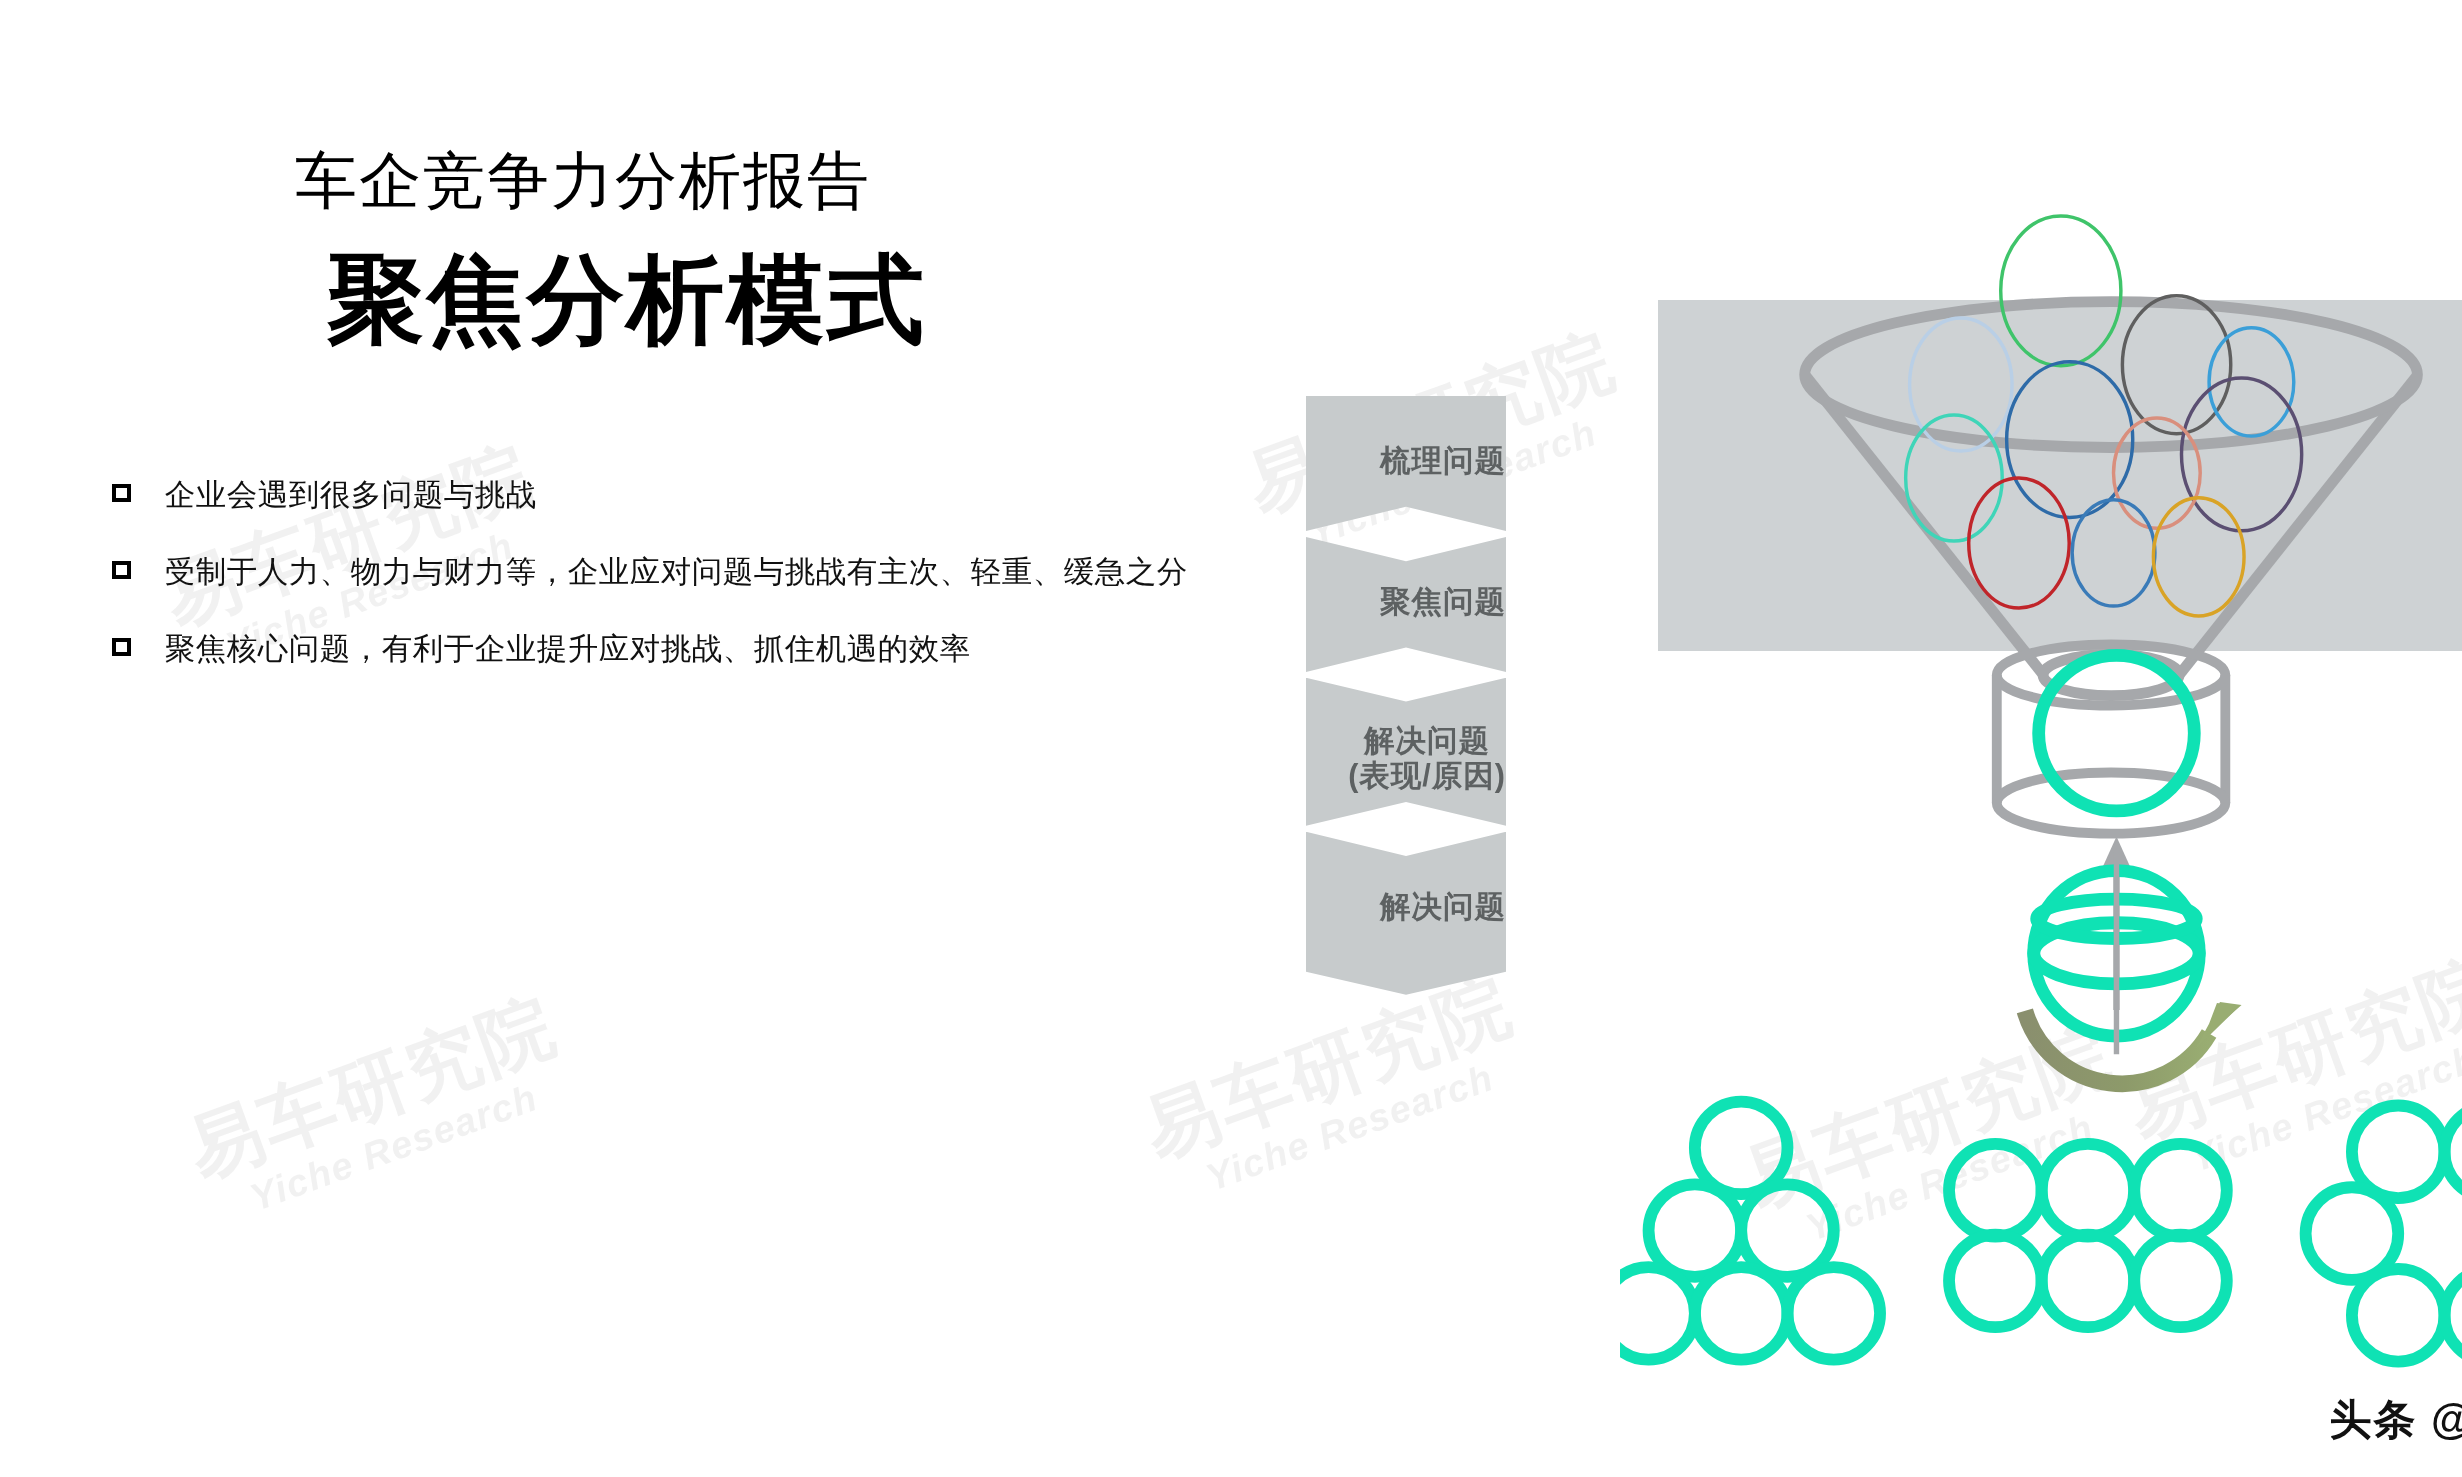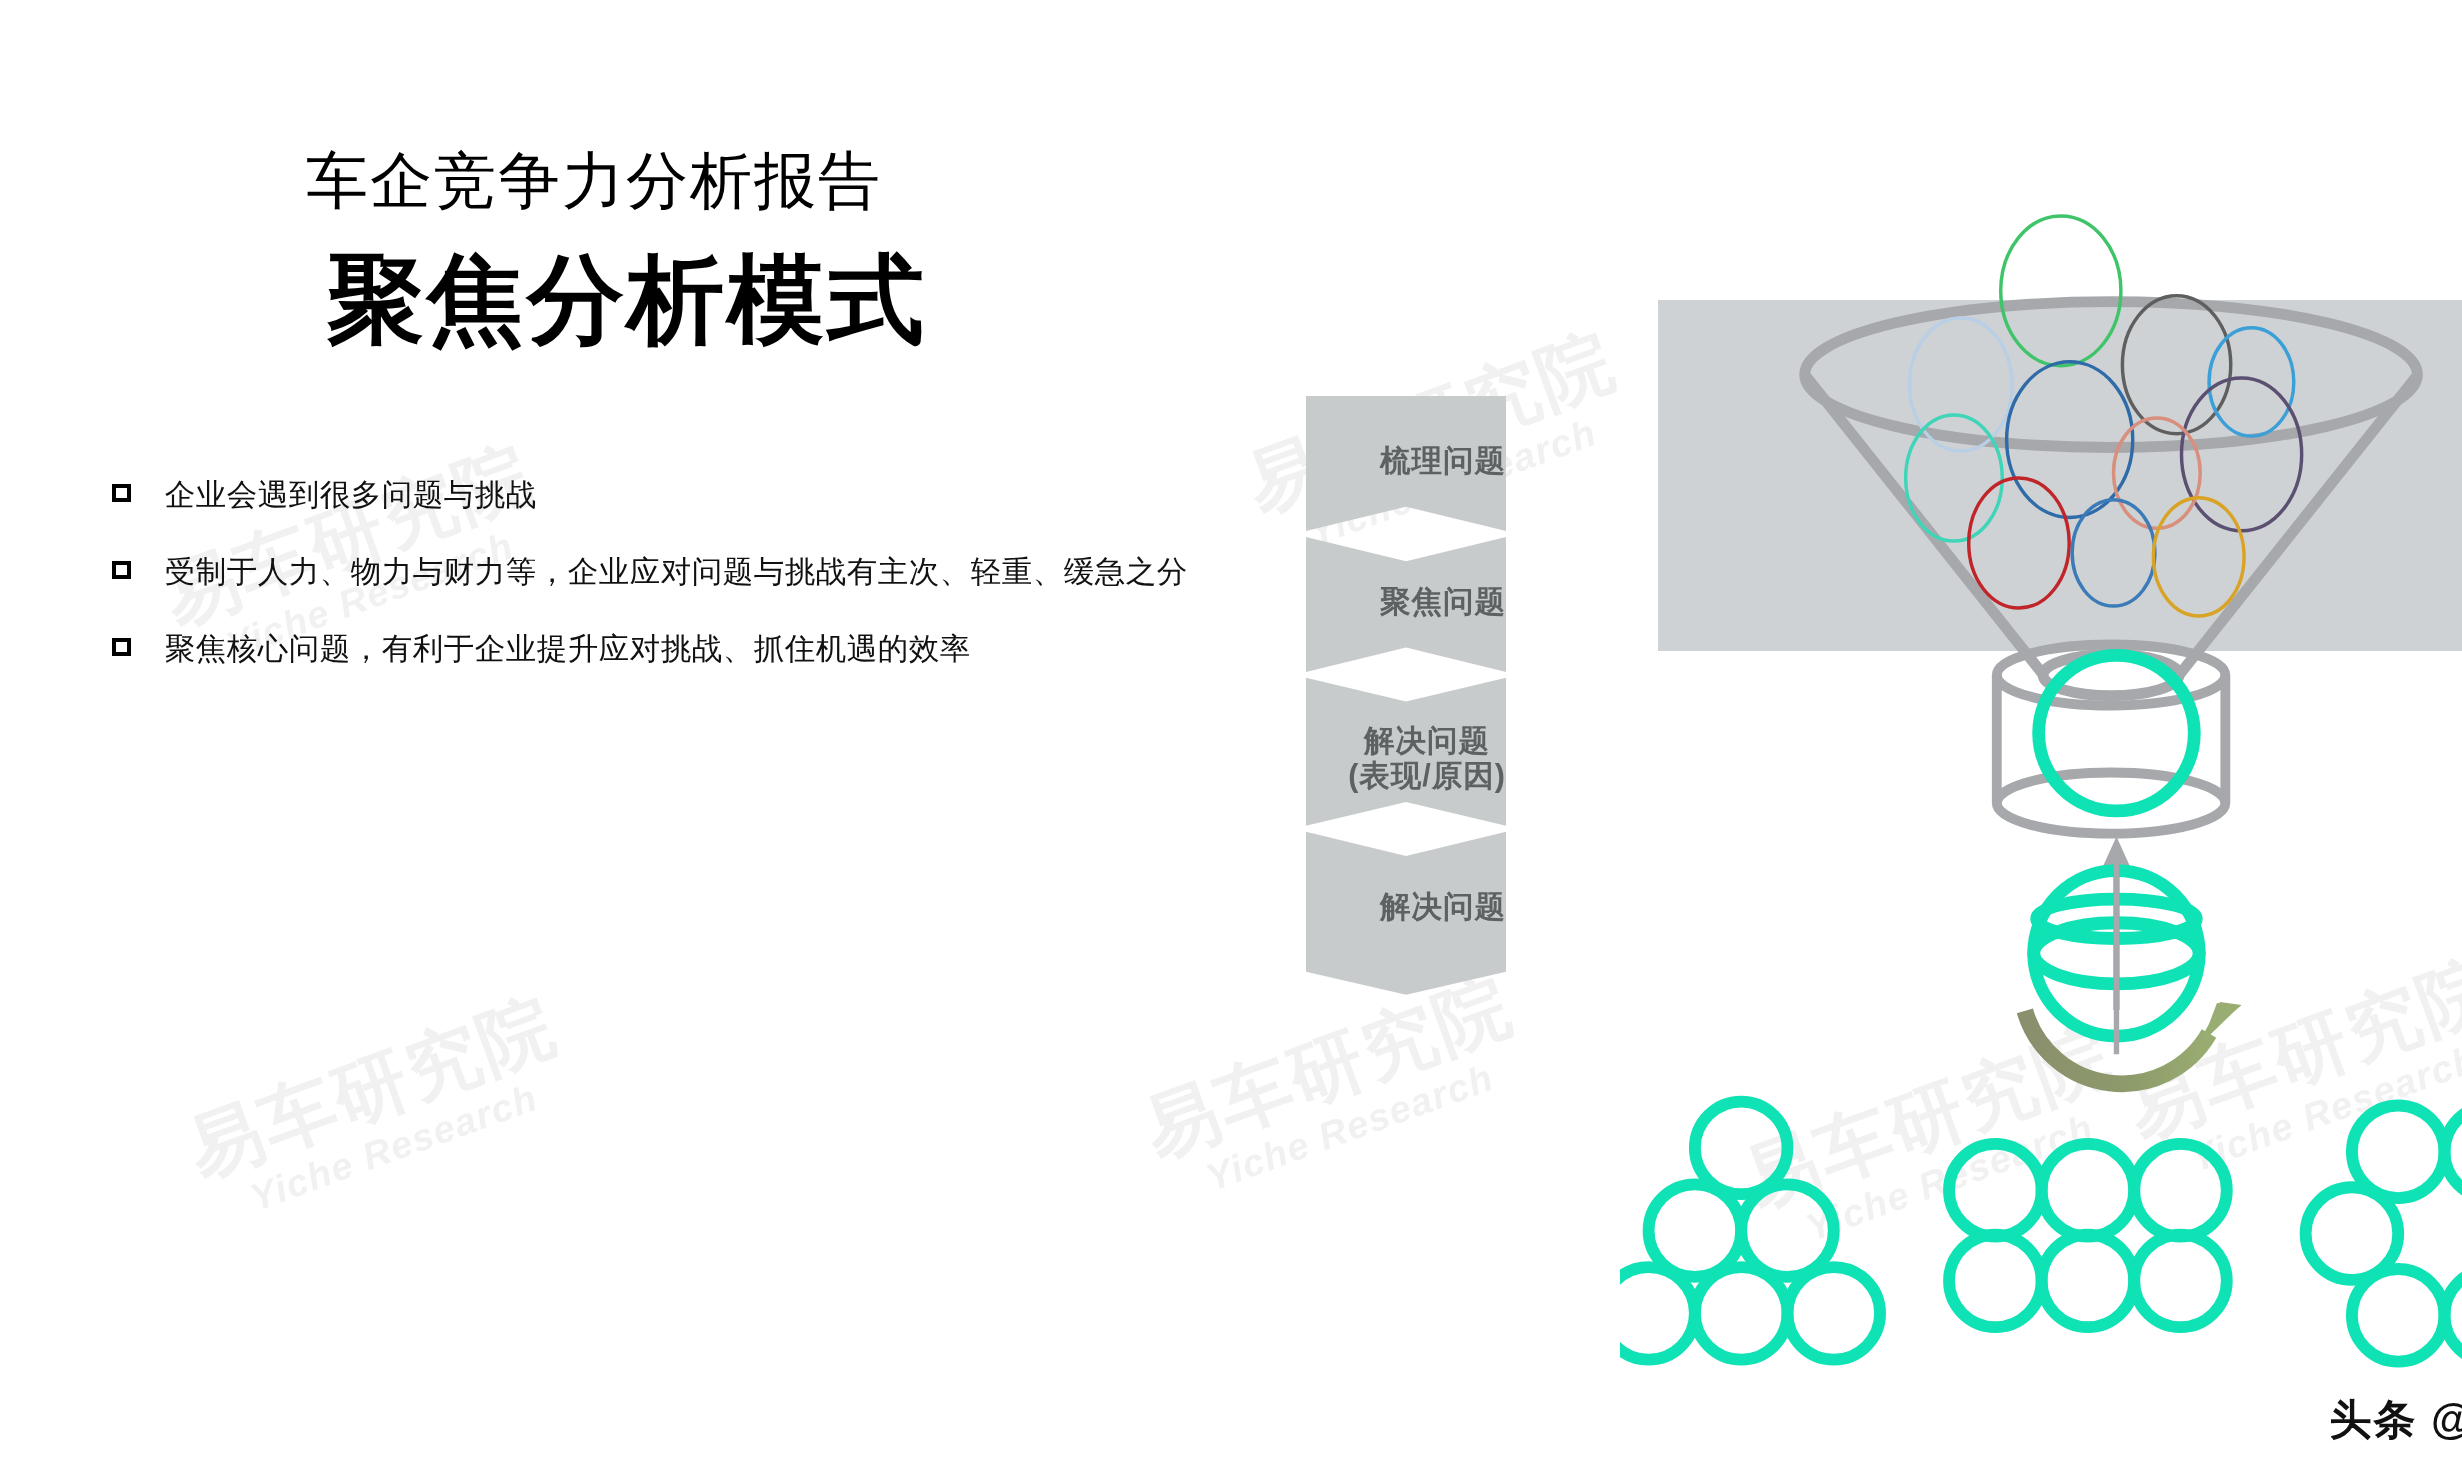--- a/index.html
+++ b/index.html
@@ -21,21 +21,21 @@
     user-select:none;
     pointer-events:none;
     line-height:1.15;
     text-align:center;
   }
   .wm .wm-cn{display:block;font-size:74px;letter-spacing:3px;}
   .wm .wm-en{display:block;font-size:38px;letter-spacing:1.5px;font-style:italic;}
 
   
   .subtitle{
-    position:absolute;left:306px;top:139px;
+    position:absolute;left:295px;top:139px;
     font-size:62px;color:#000;letter-spacing:2px;
     white-space:nowrap;
   }
   .maintitle{
     position:absolute;left:295px;top:236px;
     font-size:97px;color:#000;font-weight:bold;letter-spacing:3px;
     white-space:nowrap;
     margin-left:32px;
   }
 

